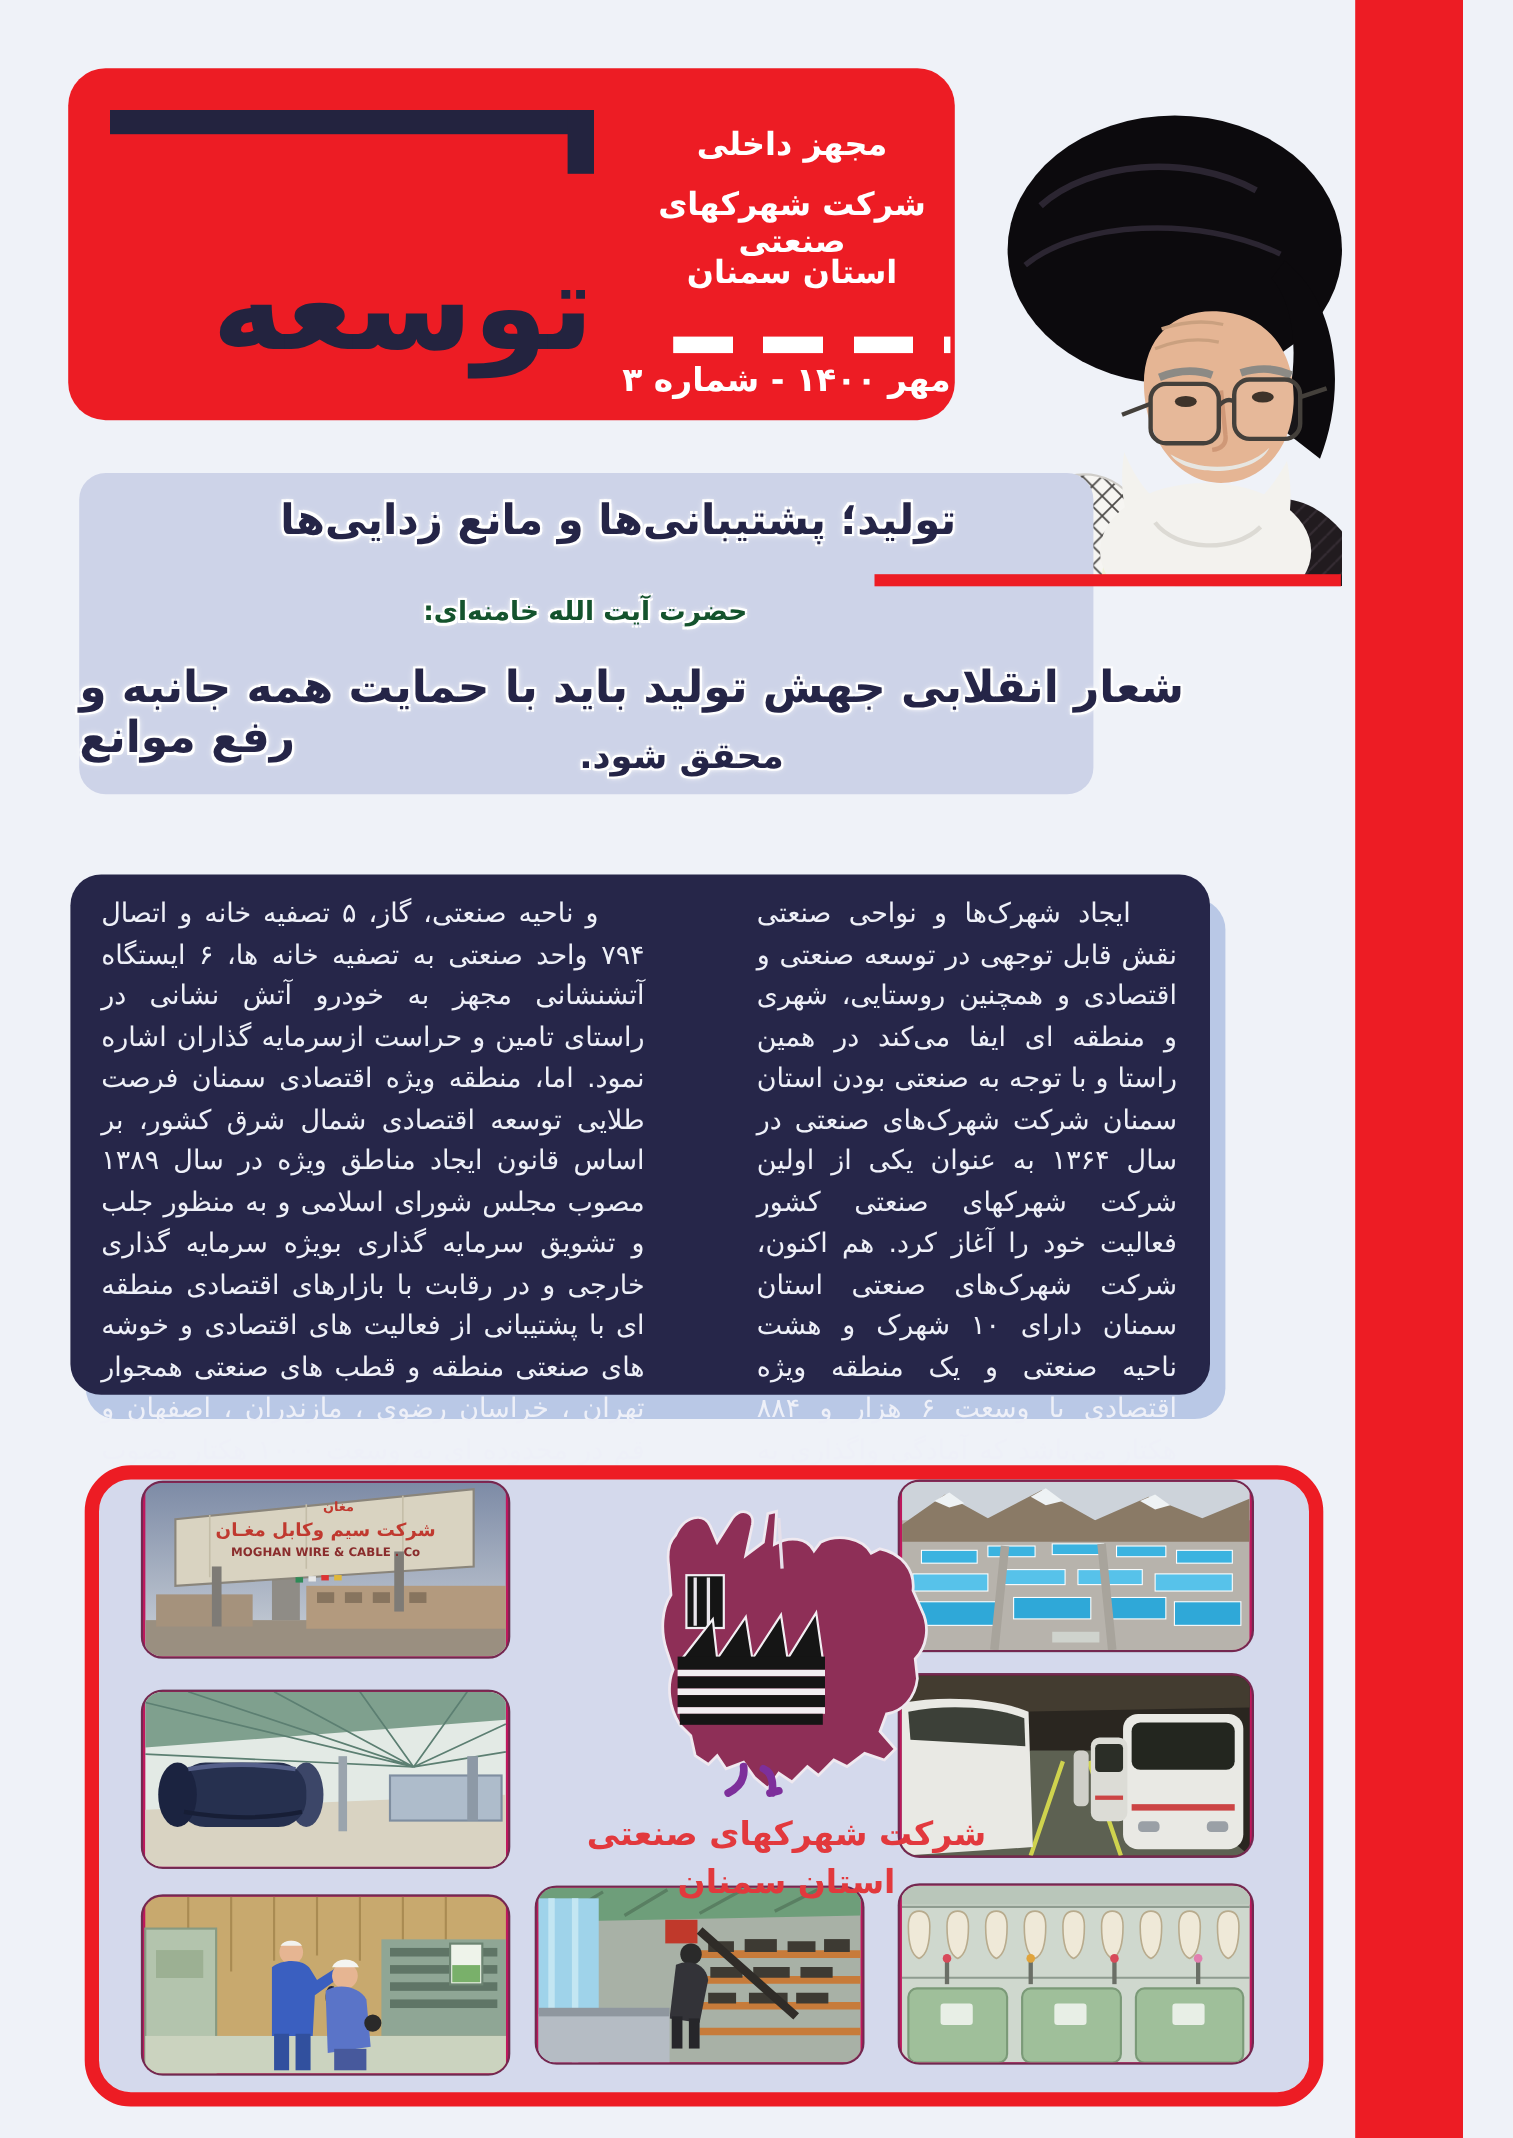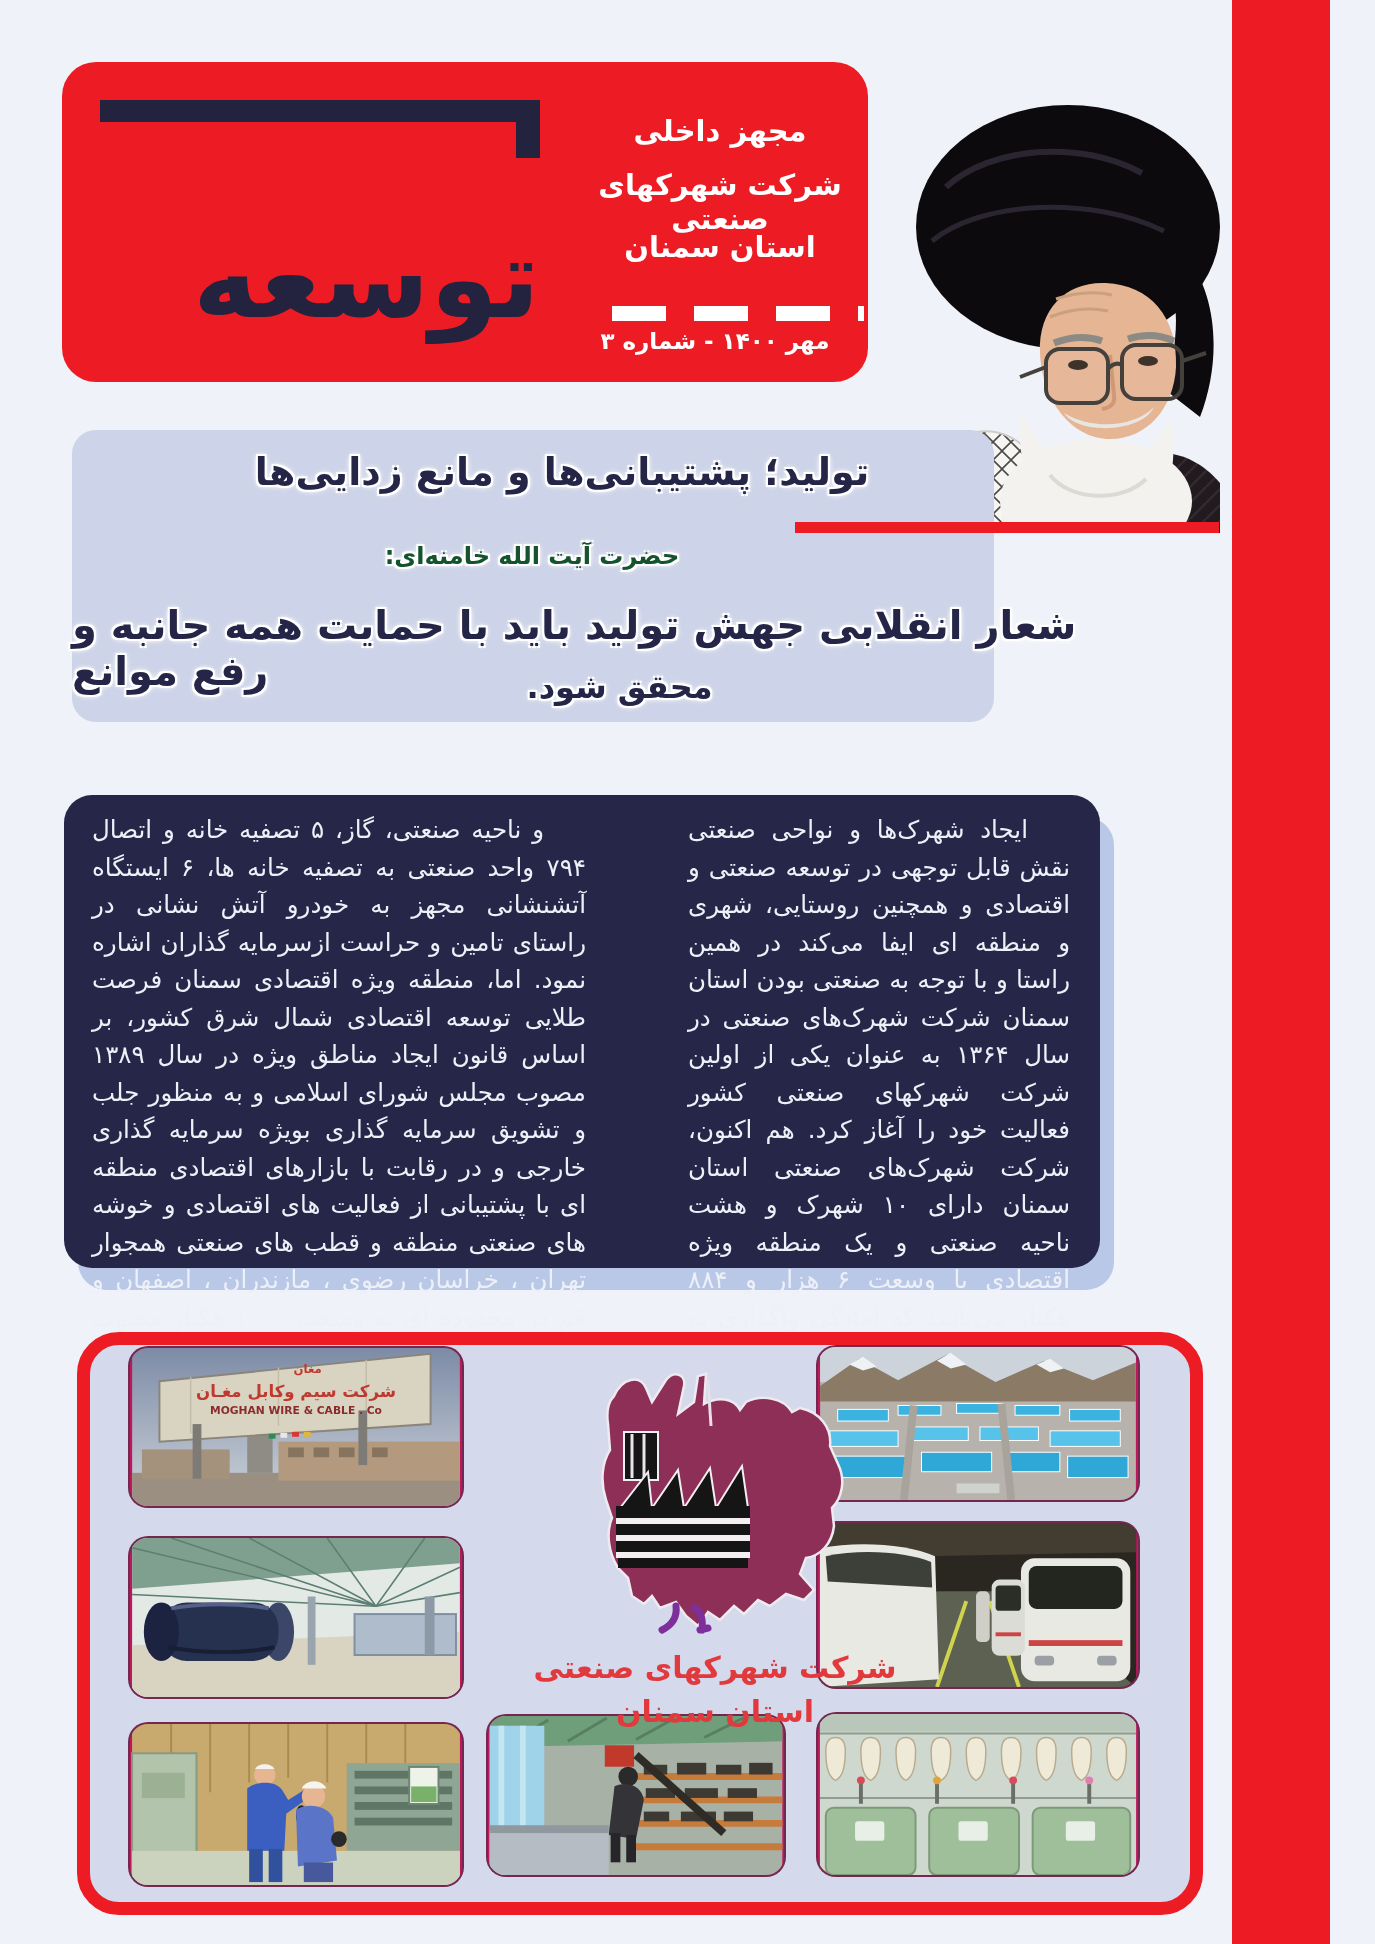--- a/index.html
+++ b/index.html
@@ -19,21 +19,21 @@
               font-size:84px;font-weight:900;text-align:left;line-height:96px;letter-spacing:-2px;}
   .logo-word2{left:30px;top:157px;width:448px;height:130px;color:#23233f;
               font-size:110px;font-weight:900;text-align:right;line-height:120px;letter-spacing:-2px;}
   .pub-block{left:513px;top:52px;width:290px;text-align:center;color:#ffffff;font-weight:bold;}
   .pub-line1{top:0;left:0;width:290px;font-size:29px;}
   .pub-line2{top:54px;left:0;width:290px;font-size:29px;}
   .pub-line3{top:116px;left:0;width:290px;font-size:29px;}
   .dash-sep{left:550px;top:244px;width:252px;height:15px;
             background:repeating-linear-gradient(90deg,#ffffff 0 54px,rgba(0,0,0,0) 54px 82px);}
   .issue-line{left:498px;top:266px;width:310px;text-align:center;color:#ffffff;
-              font-weight:bold;font-size:23px;}
+              font-weight:bold;font-size:30px;}
 
   
   .portrait{left:750px;top:55px;width:470px;height:478px;overflow:hidden;}
   .portrait-underbar{left:795px;top:522px;width:424px;height:11px;background:#ed1c24;z-index:6;}
 
   
   .quote-box{left:72px;top:430px;width:922px;height:292px;background:#cdd3e8;border-radius:24px;}
   .glow{text-shadow:0 0 5px #fff,0 0 5px #fff,0 0 8px #fff,2px 2px 0 #fff,-2px -2px 0 #fff,
         2px -2px 0 #fff,-2px 2px 0 #fff;}
   .q-headline{left:20px;top:20px;width:940px;text-align:center;color:#252547;

